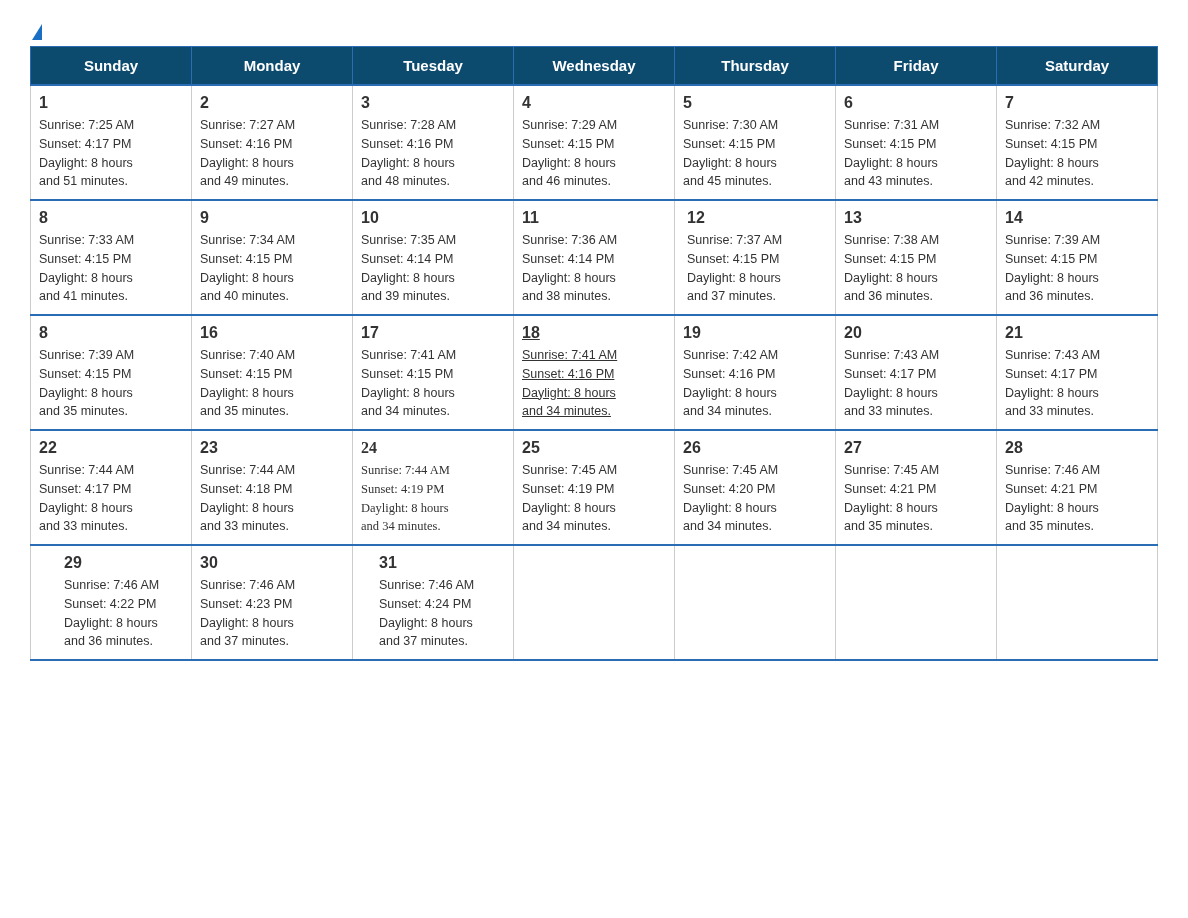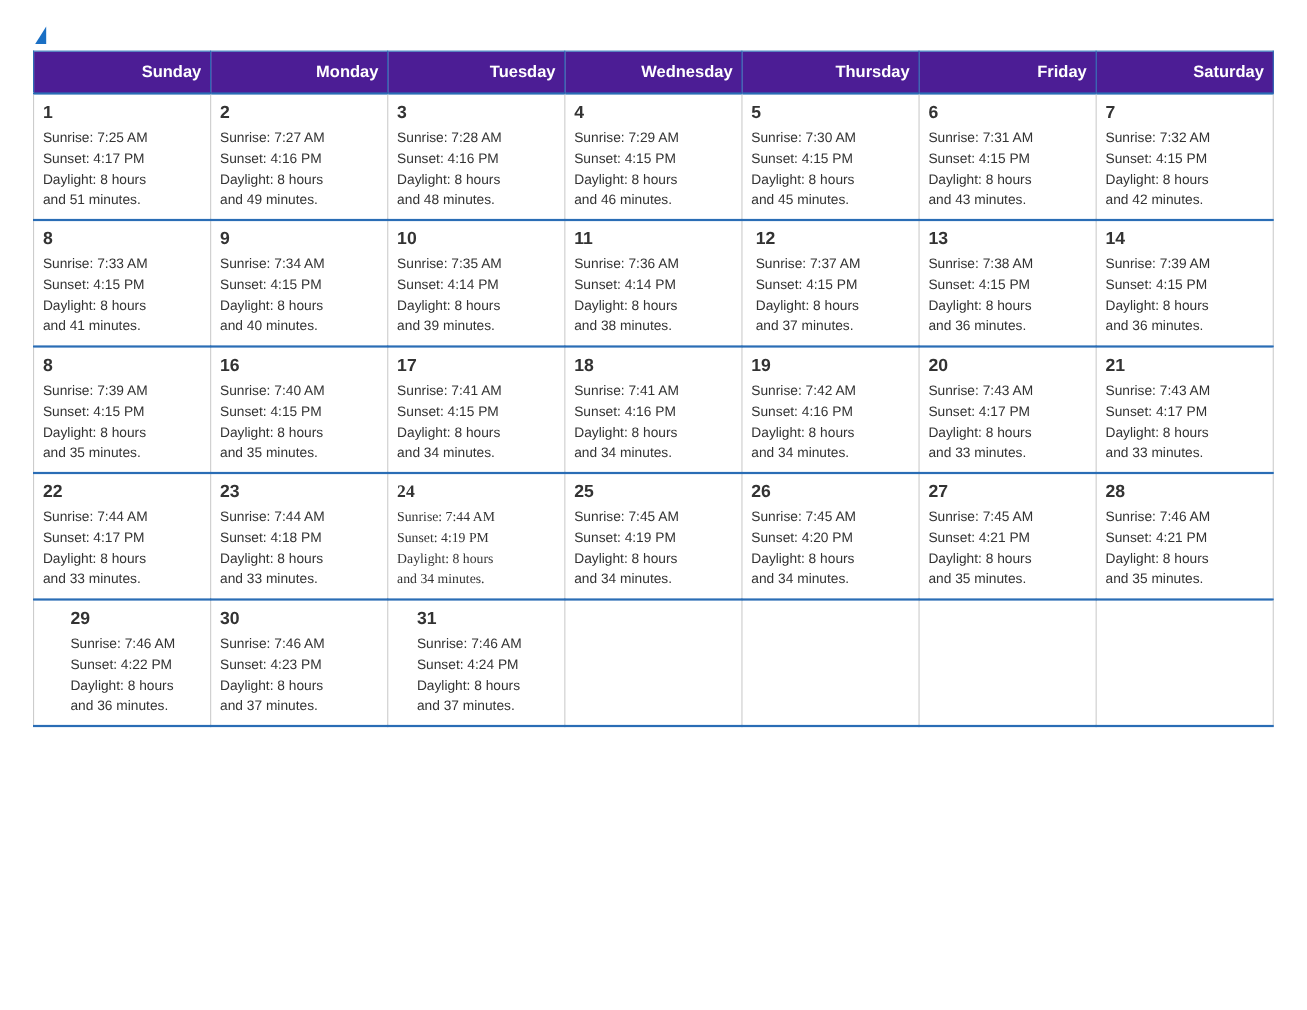--- a/index.html
+++ b/index.html
@@ -59,26 +59,26 @@
       font-size: 22px;
       color: #555555;
       margin-top: 4px;
     }
     .calendar-table {
       width: 100%;
       border-collapse: collapse;
       margin-top: 10px;
     }
     .calendar-table thead tr th {
-      background-color: #4c1d95;
+      background-color: #0c4a6e;
       color: #ffffff;
       font-size: 15px;
       font-weight: bold;
       padding: 10px 8px;
-      text-align: right;
+      text-align: center;
       border: 1px solid #2a6db5;
     }
     .calendar-table tbody tr td {
       vertical-align: top;
       padding: 8px;
       border: 1px solid #aaaaaa;
       font-size: 13px;
       color: #333333;
       width: calc(100% / 7);
       min-height: 100px;
@@ -211,21 +211,21 @@
           <div class="day-info">Sunrise: 7:39 AM<br>Sunset: 4:15 PM<br>Daylight: 8 hours<br>and 35 minutes.</div>
         </td>
         <td style="border-top: none;">
           <span class="day-num">16</span>
           <div class="day-info">Sunrise: 7:40 AM<br>Sunset: 4:15 PM<br>Daylight: 8 hours<br>and 35 minutes.</div>
         </td>
         <td style="border-top: none;">
           <span class="day-num">17</span>
           <div class="day-info">Sunrise: 7:41 AM<br>Sunset: 4:15 PM<br>Daylight: 8 hours<br>and 34 minutes.</div>
         </td>
-        <td style="border-top: none;">
+        <td style="border-top: none; text-decoration: underline;">
           <span class="day-num">18</span>
           <div class="day-info">Sunrise: 7:41 AM<br>Sunset: 4:16 PM<br>Daylight: 8 hours<br>and 34 minutes.</div>
         </td>
         <td style="border-top: none;">
           <span class="day-num">19</span>
           <div class="day-info">Sunrise: 7:42 AM<br>Sunset: 4:16 PM<br>Daylight: 8 hours<br>and 34 minutes.</div>
         </td>
         <td style="border-top: none;">
           <span class="day-num">20</span>
           <div class="day-info">Sunrise: 7:43 AM<br>Sunset: 4:17 PM<br>Daylight: 8 hours<br>and 33 minutes.</div>

